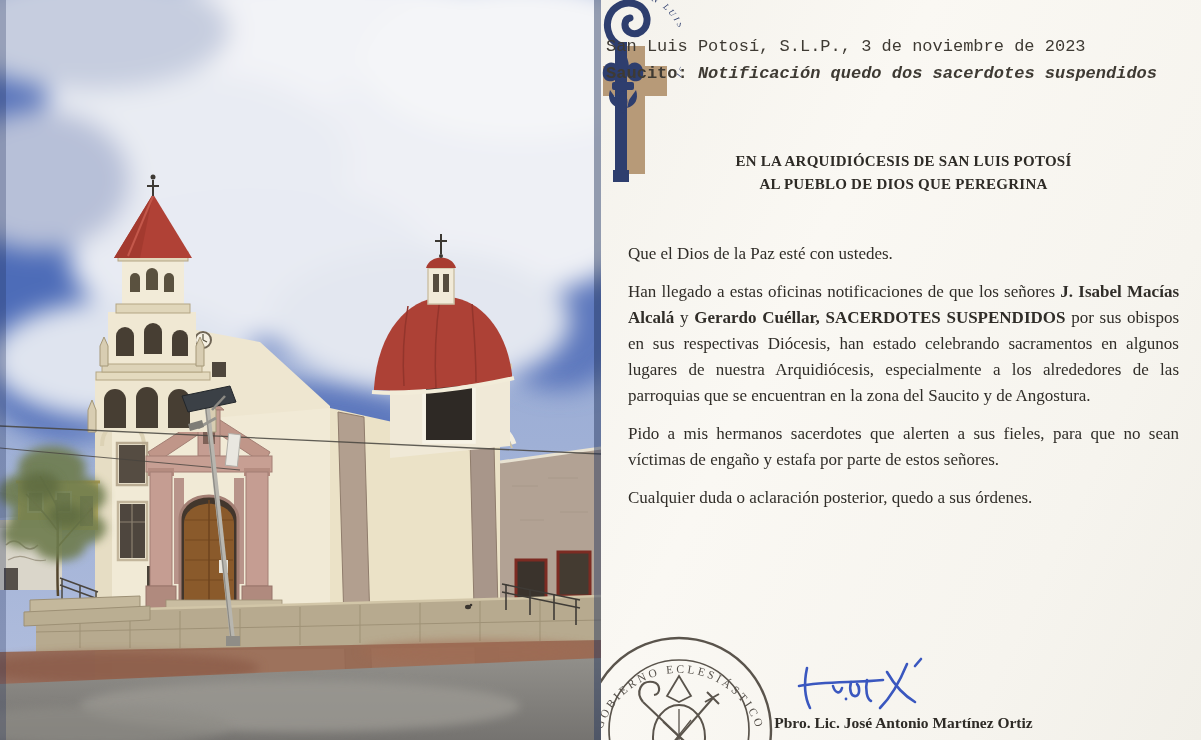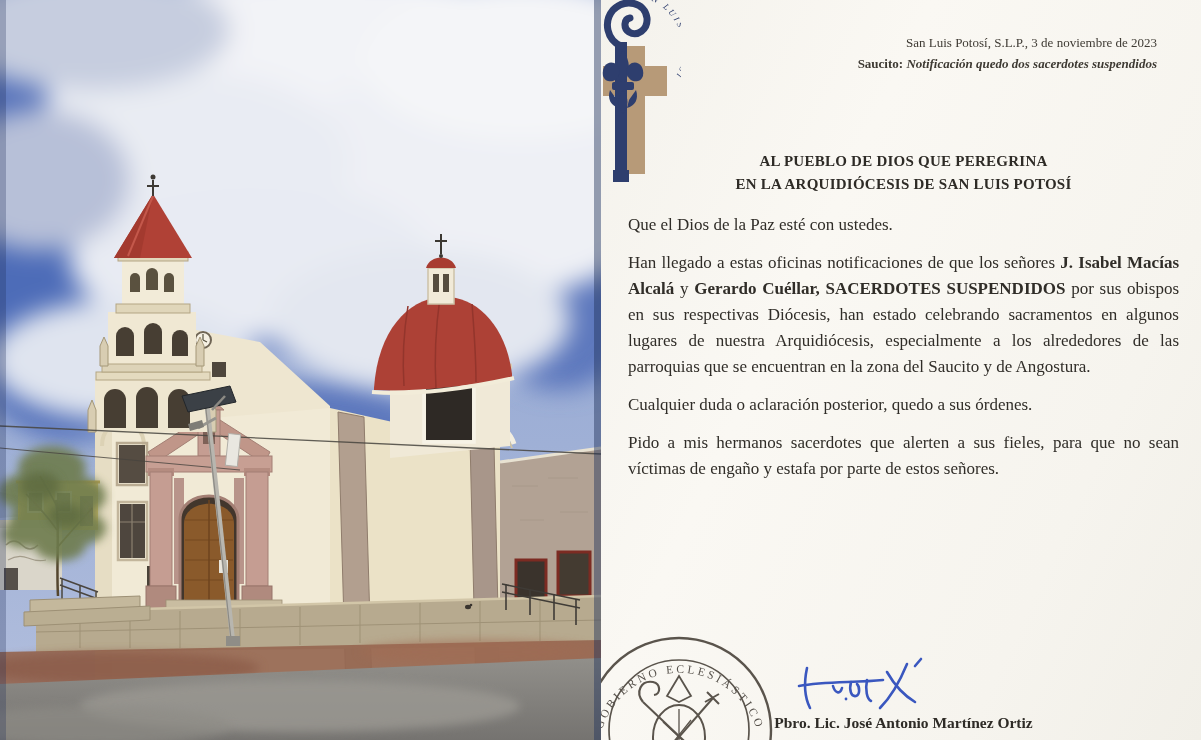--- a/index.html
+++ b/index.html
@@ -3,26 +3,26 @@
 <meta charset="utf-8">
 <style>
   html,body{margin:0;padding:0;background:#2a2a2a;}
   .stage{position:relative;width:1201px;height:740px;overflow:hidden;background:#fff;font-family:"Liberation Serif",serif;}
   
   .photo-wrap{position:absolute;left:0;top:0;width:601px;height:740px;}
   
   .doc{position:absolute;left:601px;top:0;width:600px;height:740px;overflow:hidden;
        background:linear-gradient(115deg,#f4f2ec 0%,#faf8f3 35%,#f6f4ee 75%,#f1efe8 100%);
        color:#33302b;}
-  .dateline{position:absolute;top:33px;right:44px;text-align:right;font-size:13px;line-height:1.6;color:#3e3a33;}
+  .dateline{position:absolute;top:33px;right:44px;text-align:left;font-size:17px;line-height:1.6;color:#3e3a33;font-family:Liberation Mono, monospace;}
   .dateline .b{font-weight:bold;}
   .dateline i{font-style:italic;font-weight:bold;}
   .heading{position:absolute;top:150px;left:27px;width:551px;text-align:center;
            font-weight:bold;font-size:15px;line-height:1.5;letter-spacing:.25px;color:#2e2b26;}
-  .bodytext{position:absolute;top:212px;left:27px;width:551px;}
+  .bodytext{position:absolute;top:241px;left:27px;width:551px;}
   .bodytext p{margin:0 0 12px 0;text-align:justify;font-size:17px;line-height:26px;color:#302d28;}
   .bodytext .b{font-weight:bold;}
   .sig-block{position:absolute;top:656px;left:27px;width:551px;text-align:center;}
   .sig-svg{display:block;margin:0 auto 0 auto;position:relative;left:-34px;}
   .sig-name{font-weight:bold;font-size:15.5px;color:#2e2b26;margin-top:2px;}
   .sig-title{font-size:14.5px;margin-top:12px;color:#3a362f;}
   .logo{position:absolute;left:0;top:0;}
   .seal{position:absolute;left:-22px;top:630px;}
 </style>
 </head>
@@ -295,29 +295,29 @@
         <textPath href="#logoArc" startOffset="2%">SAN LUIS POTOSÍ</textPath>
       </text>
     </svg>
 
     <div class="dateline">
       <div>San Luis Potosí, S.L.P., 3 de noviembre de 2023</div>
       <div class="subject"><span class="b">Saucito:</span> <i>Notificación quedo dos sacerdotes suspendidos</i></div>
     </div>
 
     <div class="heading">
+      <div>EN LA ARQUIDIÓCESIS DE SAN LUIS POTOSÍ</div>
       <div>AL PUEBLO DE DIOS QUE PEREGRINA</div>
-      <div>EN LA ARQUIDIÓCESIS DE SAN LUIS POTOSÍ</div>
     </div>
 
     <div class="bodytext">
       <p><span>Que el Dios de la Paz esté con ustedes.</span></p>
       <p><span>Han llegado a estas oficinas notificaciones de que los señores </span><span class="b">J. Isabel Macías Alcalá</span><span> y </span><span class="b">Gerardo Cuéllar, SACERDOTES SUSPENDIDOS</span><span> por sus obispos en sus respectivas Diócesis, han estado celebrando sacramentos en algunos lugares de nuestra Arquidiócesis, especialmente a los alrededores de las parroquias que se encuentran en la zona del Saucito y de Angostura.</span></p>
+      <p><span>Pido a mis hermanos sacerdotes que alerten a sus fieles, para que no sean víctimas de engaño y estafa por parte de estos señores.</span></p>
       <p><span>Cualquier duda o aclaración posterior, quedo a sus órdenes.</span></p>
-      <p><span>Pido a mis hermanos sacerdotes que alerten a sus fieles, para que no sean víctimas de engaño y estafa por parte de estos señores.</span></p>
     </div>
 
     <svg class="seal" width="200" height="200" viewBox="0 0 200 200">
       <circle cx="100" cy="100" r="92" fill="none" stroke="#5a544c" stroke-width="2.4"></circle>
       <circle cx="100" cy="100" r="70" fill="none" stroke="#5a544c" stroke-width="1.7"></circle>
       <defs>
         <path id="sealTop" d="M21,108 A81,81 0 0 1 179,104"></path>
         <path id="sealBottom" d="M24,120 A81,81 0 0 0 58,162"></path>
       </defs>
       <text font-size="11.5" letter-spacing="3" fill="#55504a" font-family="Liberation Serif, serif">

